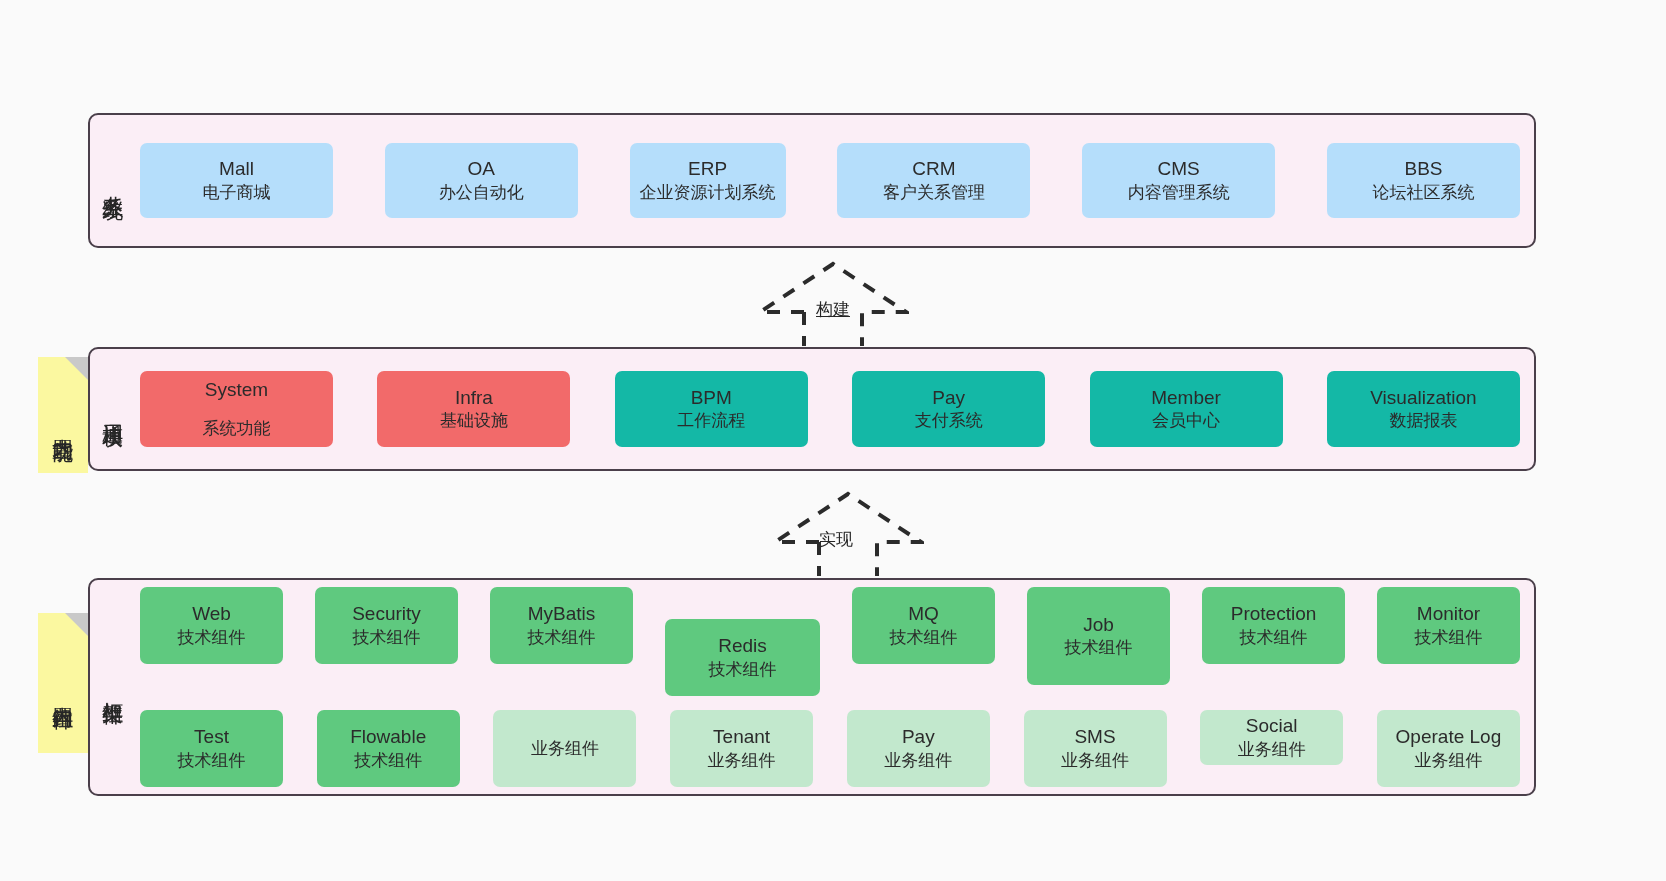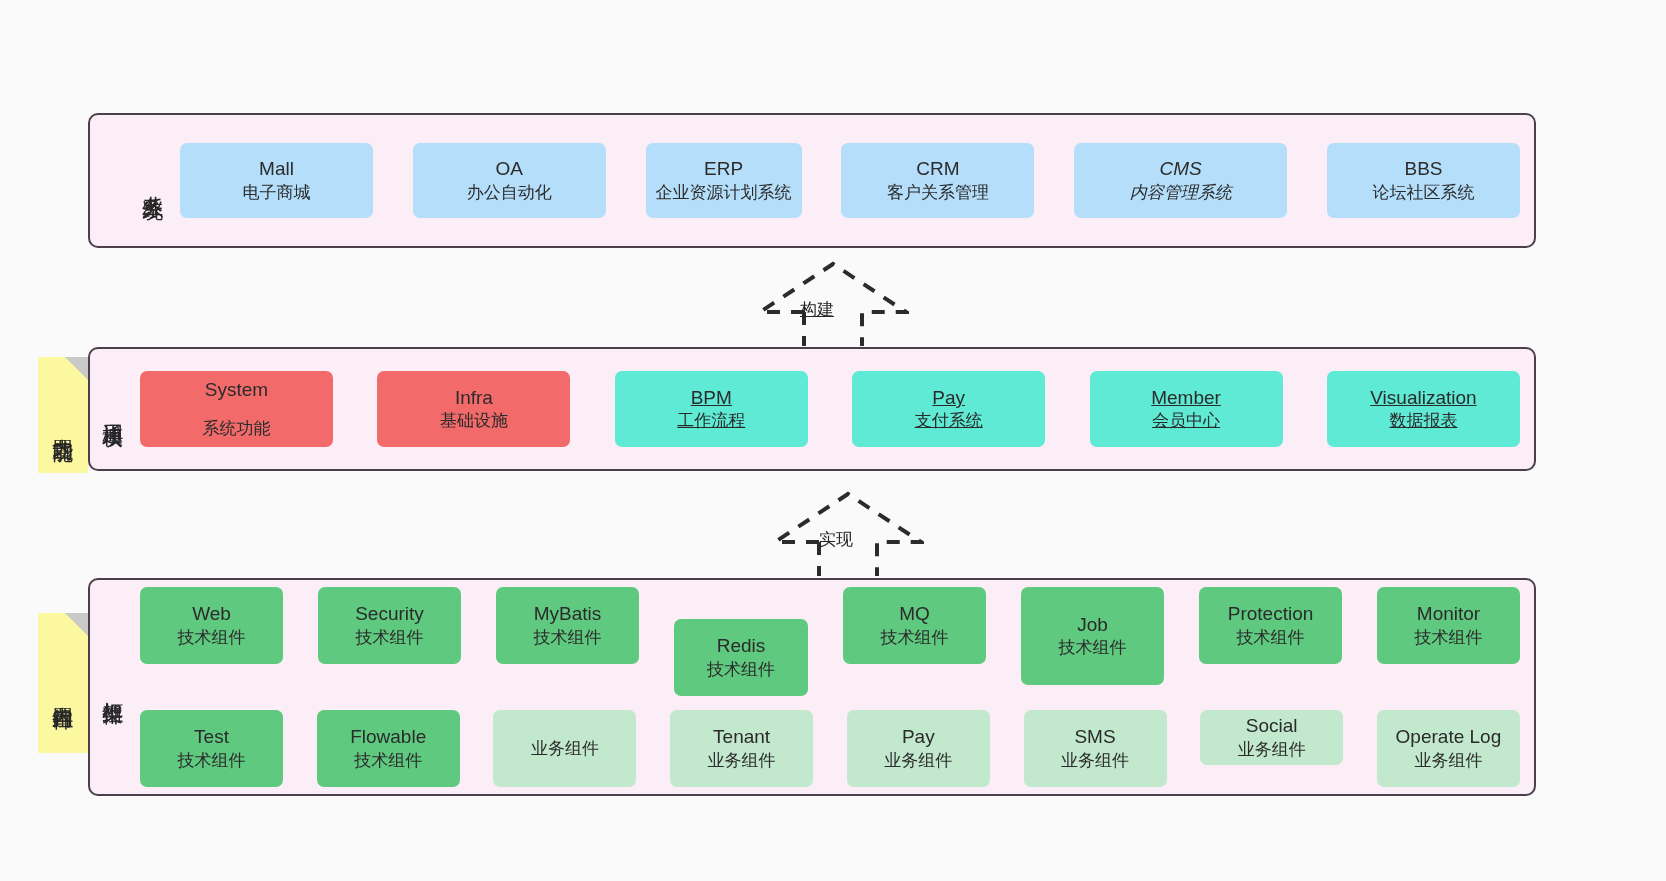--- a/index.html
+++ b/index.html
@@ -85,21 +85,21 @@
   }
   .card .csub {
     font-size: 17px;
     white-space: nowrap;
   }
   .card.wrap .ctitle { white-space: normal; }
 
   
   .c-blue        { background: #b5defb; }
   .c-red         { background: #f26a6a; }
-  .c-pink        { background: #5eead4; text-decoration: underline; }
+  .c-pink        { background: #14b8a6; }
   .c-green       { background: #5fc97f; }
   .c-lightgreen  { background: #c2e8cd; }
 
   
   .sticky {
     position: absolute;
     background: #fbf8a0;
     box-sizing: border-box;
     display: flex;
     align-items: center;
@@ -132,57 +132,57 @@
     background: transparent;
     white-space: nowrap;
     z-index: 3;
   }
 </style>
 </head>
 <body>
 
 <div id="canvas">
 
-  <div class="layer" id="layer-business-system" style="left:88px; top:113px; width:1448px; height:135px;padding-left:40px;">
+  <div class="layer" id="layer-business-system" style="left:88px; top:113px; width:1448px; height:135px;">
     <div class="layer-title">业务系统</div>
     <div class="layer-body">
       <div class="row">
         <div class="card c-blue" style="width:193px;height:75px;">
           <span class="ctitle">Mall</span>
           <span class="csub">电子商城</span>
         </div>
         <div class="card c-blue" style="width:193px;height:75px;">
           <span class="ctitle">OA</span>
           <span class="csub">办公自动化</span>
         </div>
         <div class="card c-blue" style="width:156px;height:75px;">
           <span class="ctitle">ERP</span>
           <span class="csub">企业资源计划系统</span>
         </div>
         <div class="card c-blue" style="width:193px;height:75px;">
           <span class="ctitle">CRM</span>
           <span class="csub">客户关系管理</span>
         </div>
-        <div class="card c-blue" style="width:213px;height:75px;font-style:italic;">
+        <div class="card c-blue" style="width:193px;height:75px;">
           <span class="ctitle">CMS</span>
           <span class="csub">内容管理系统</span>
         </div>
         <div class="card c-blue" style="width:193px;height:75px;">
           <span class="ctitle">BBS</span>
           <span class="csub">论坛社区系统</span>
         </div>
       </div>
     </div>
   </div>
 
   <div class="arrow-wrap" style="left:757px; top:258px; width:152px; height:88px;">
     <svg width="152" height="88" viewBox="0 0 152 88">
       <path d="M 47 54 L 47 88 M 47 54 L 3 54 L 76 6 L 149 54 L 105 54 L 105 88" fill="none" stroke="#2b2b2b" stroke-width="4" stroke-dasharray="13 11" stroke-linecap="butt"></path>
     </svg>
-    <span class="arrow-label" style="left:43px; top:40px;text-decoration:underline;">构建</span>
+    <span class="arrow-label" style="left:59px; top:40px;text-decoration:underline;">构建</span>
   </div>
 
   <div class="sticky" id="sticky-builtin-function" style="left:38px; top:357px; width:50px; height:116px;">
     <span class="fold"></span>
     <span>内置功能</span>
   </div>
 
   <div class="layer" id="layer-common-module" style="left:88px; top:347px; width:1448px; height:124px;">
     <div class="layer-title">通用模块</div>
     <div class="layer-body">
@@ -237,21 +237,21 @@
           <span class="csub">技术组件</span>
         </div>
         <div class="card c-green" style="width:143px;height:77px;">
           <span class="ctitle">Security</span>
           <span class="csub">技术组件</span>
         </div>
         <div class="card c-green" style="width:143px;height:77px;">
           <span class="ctitle">MyBatis</span>
           <span class="csub">技术组件</span>
         </div>
-        <div class="card c-green" style="width:134px;height:77px;margin-top:32px;">
+        <div class="card c-green" style="width:155px;height:77px;margin-top:32px;">
           <span class="ctitle">Redis</span>
           <span class="csub">技术组件</span>
         </div>
         <div class="card c-green" style="width:143px;height:77px;">
           <span class="ctitle">MQ</span>
           <span class="csub">技术组件</span>
         </div>
         <div class="card c-green" style="width:143px;height:98px;">
           <span class="ctitle">Job</span>
           <span class="csub">技术组件</span>

